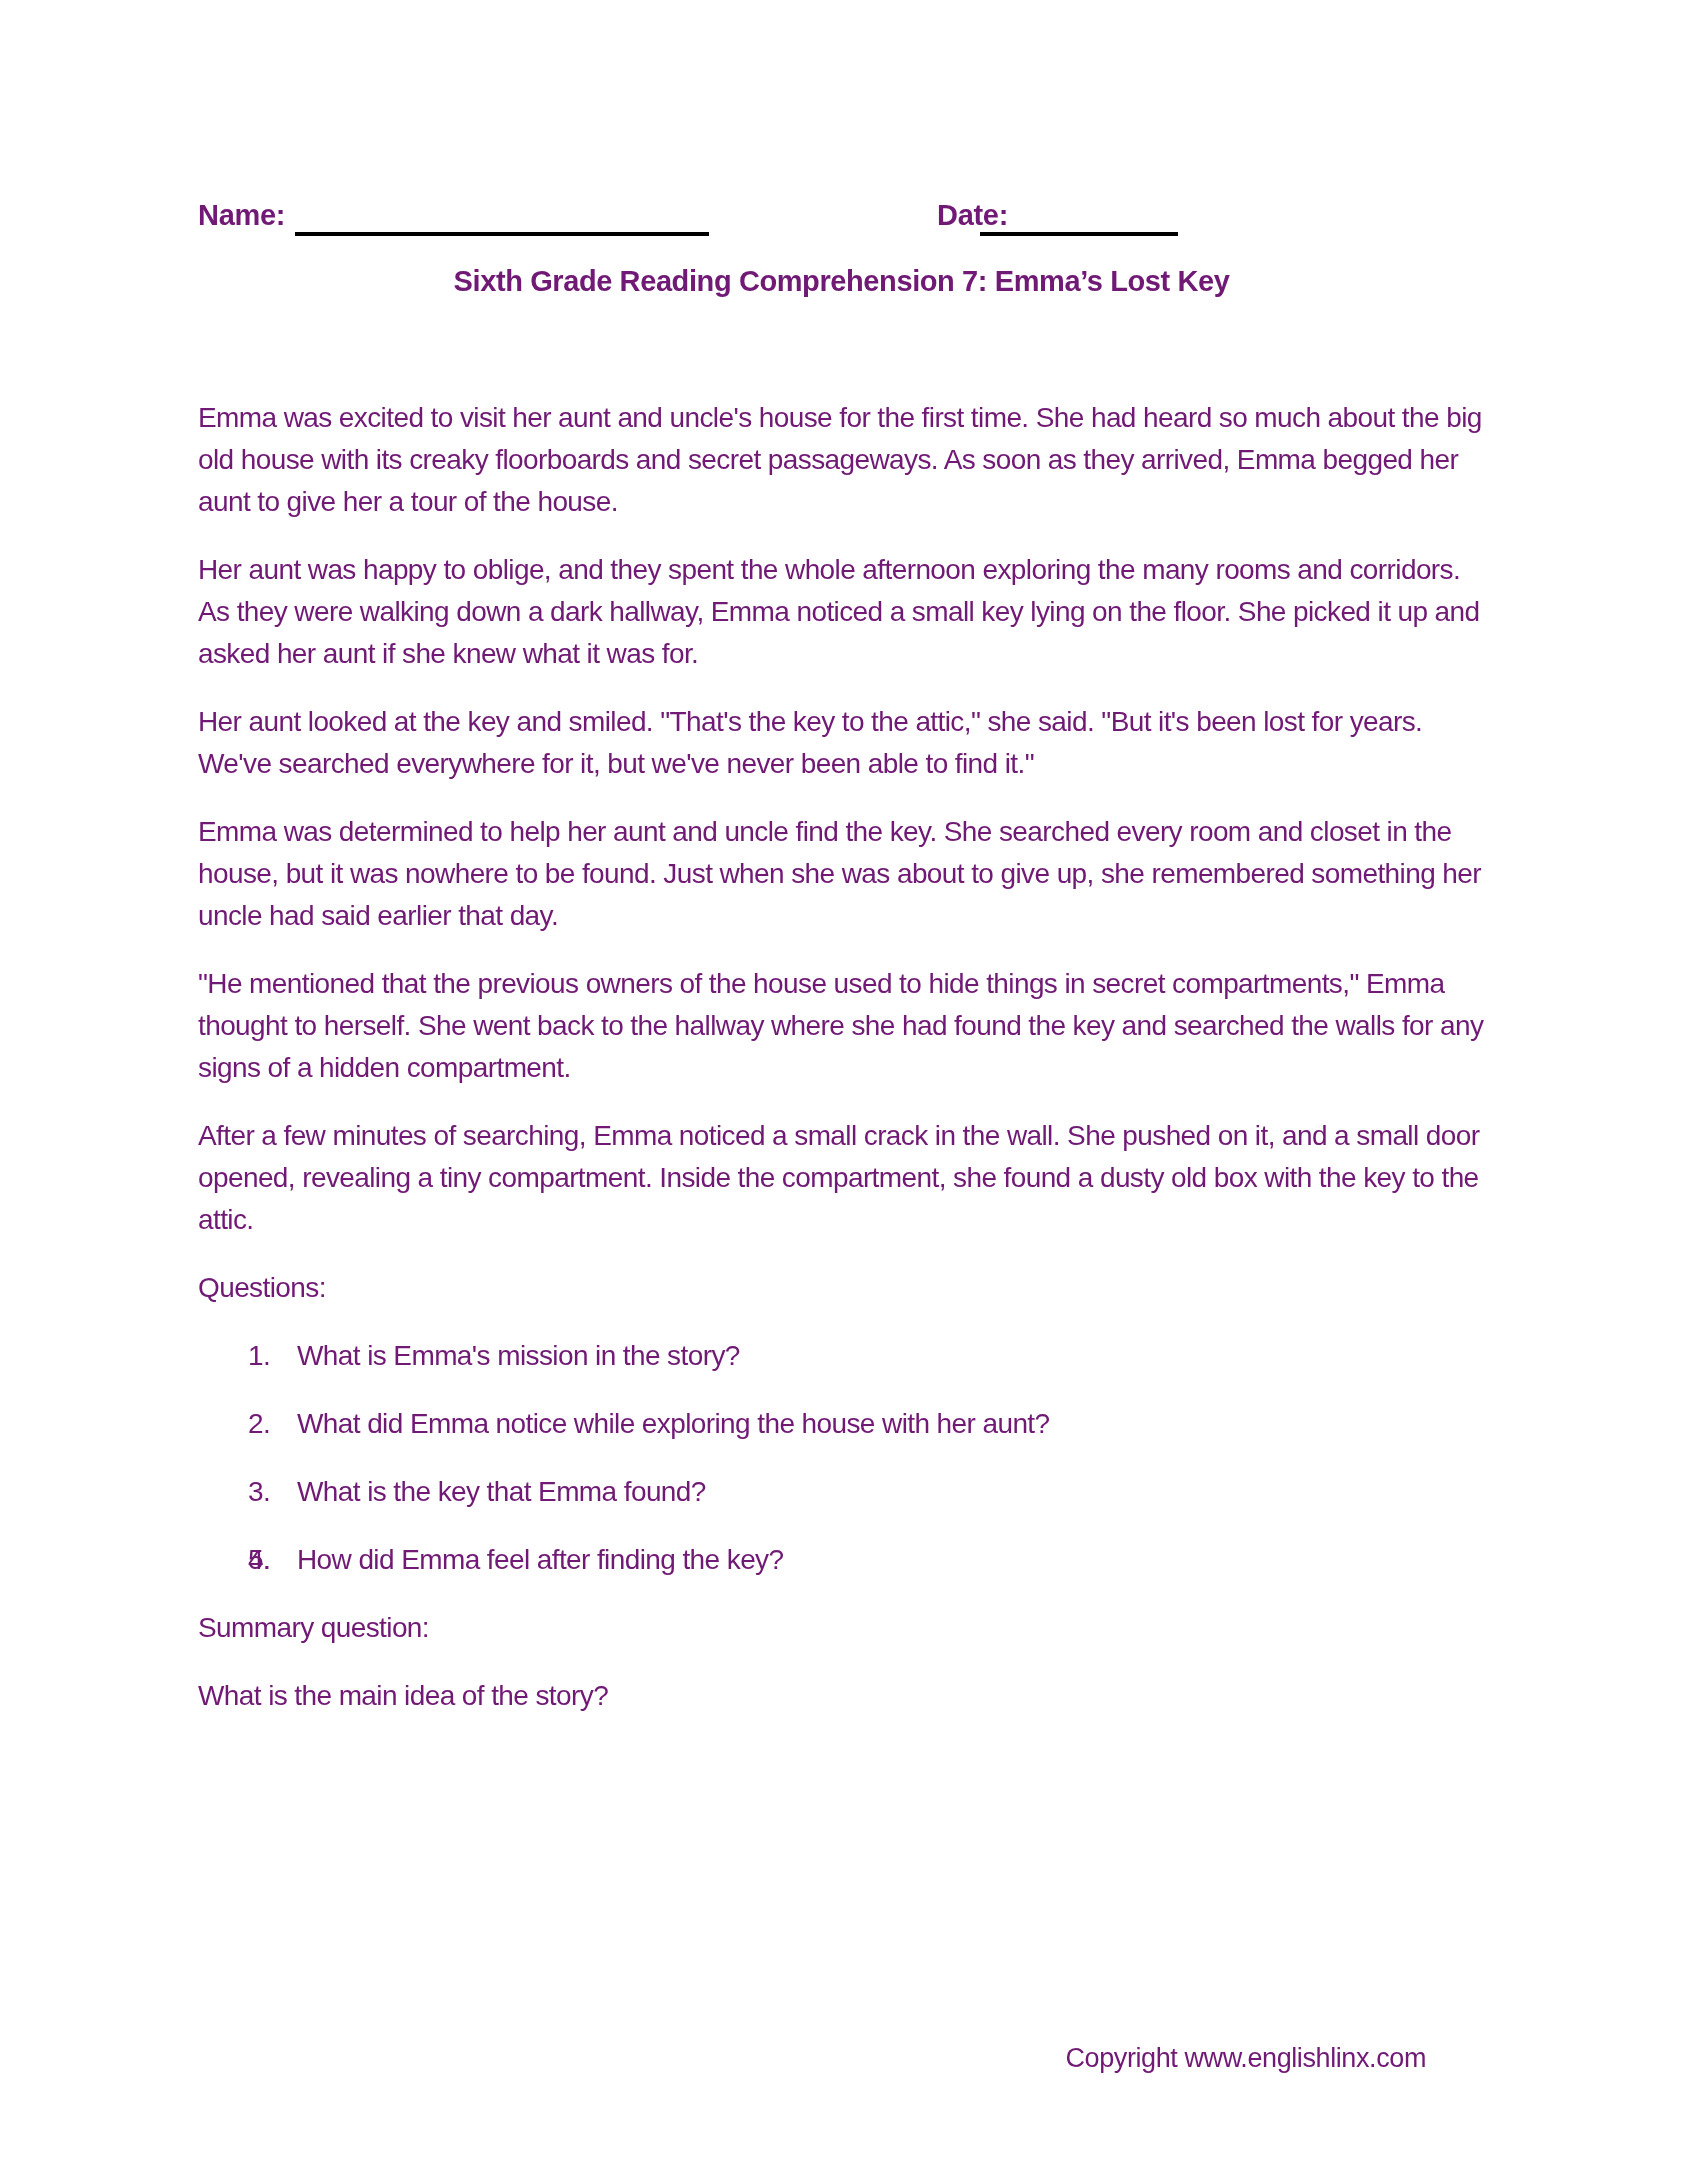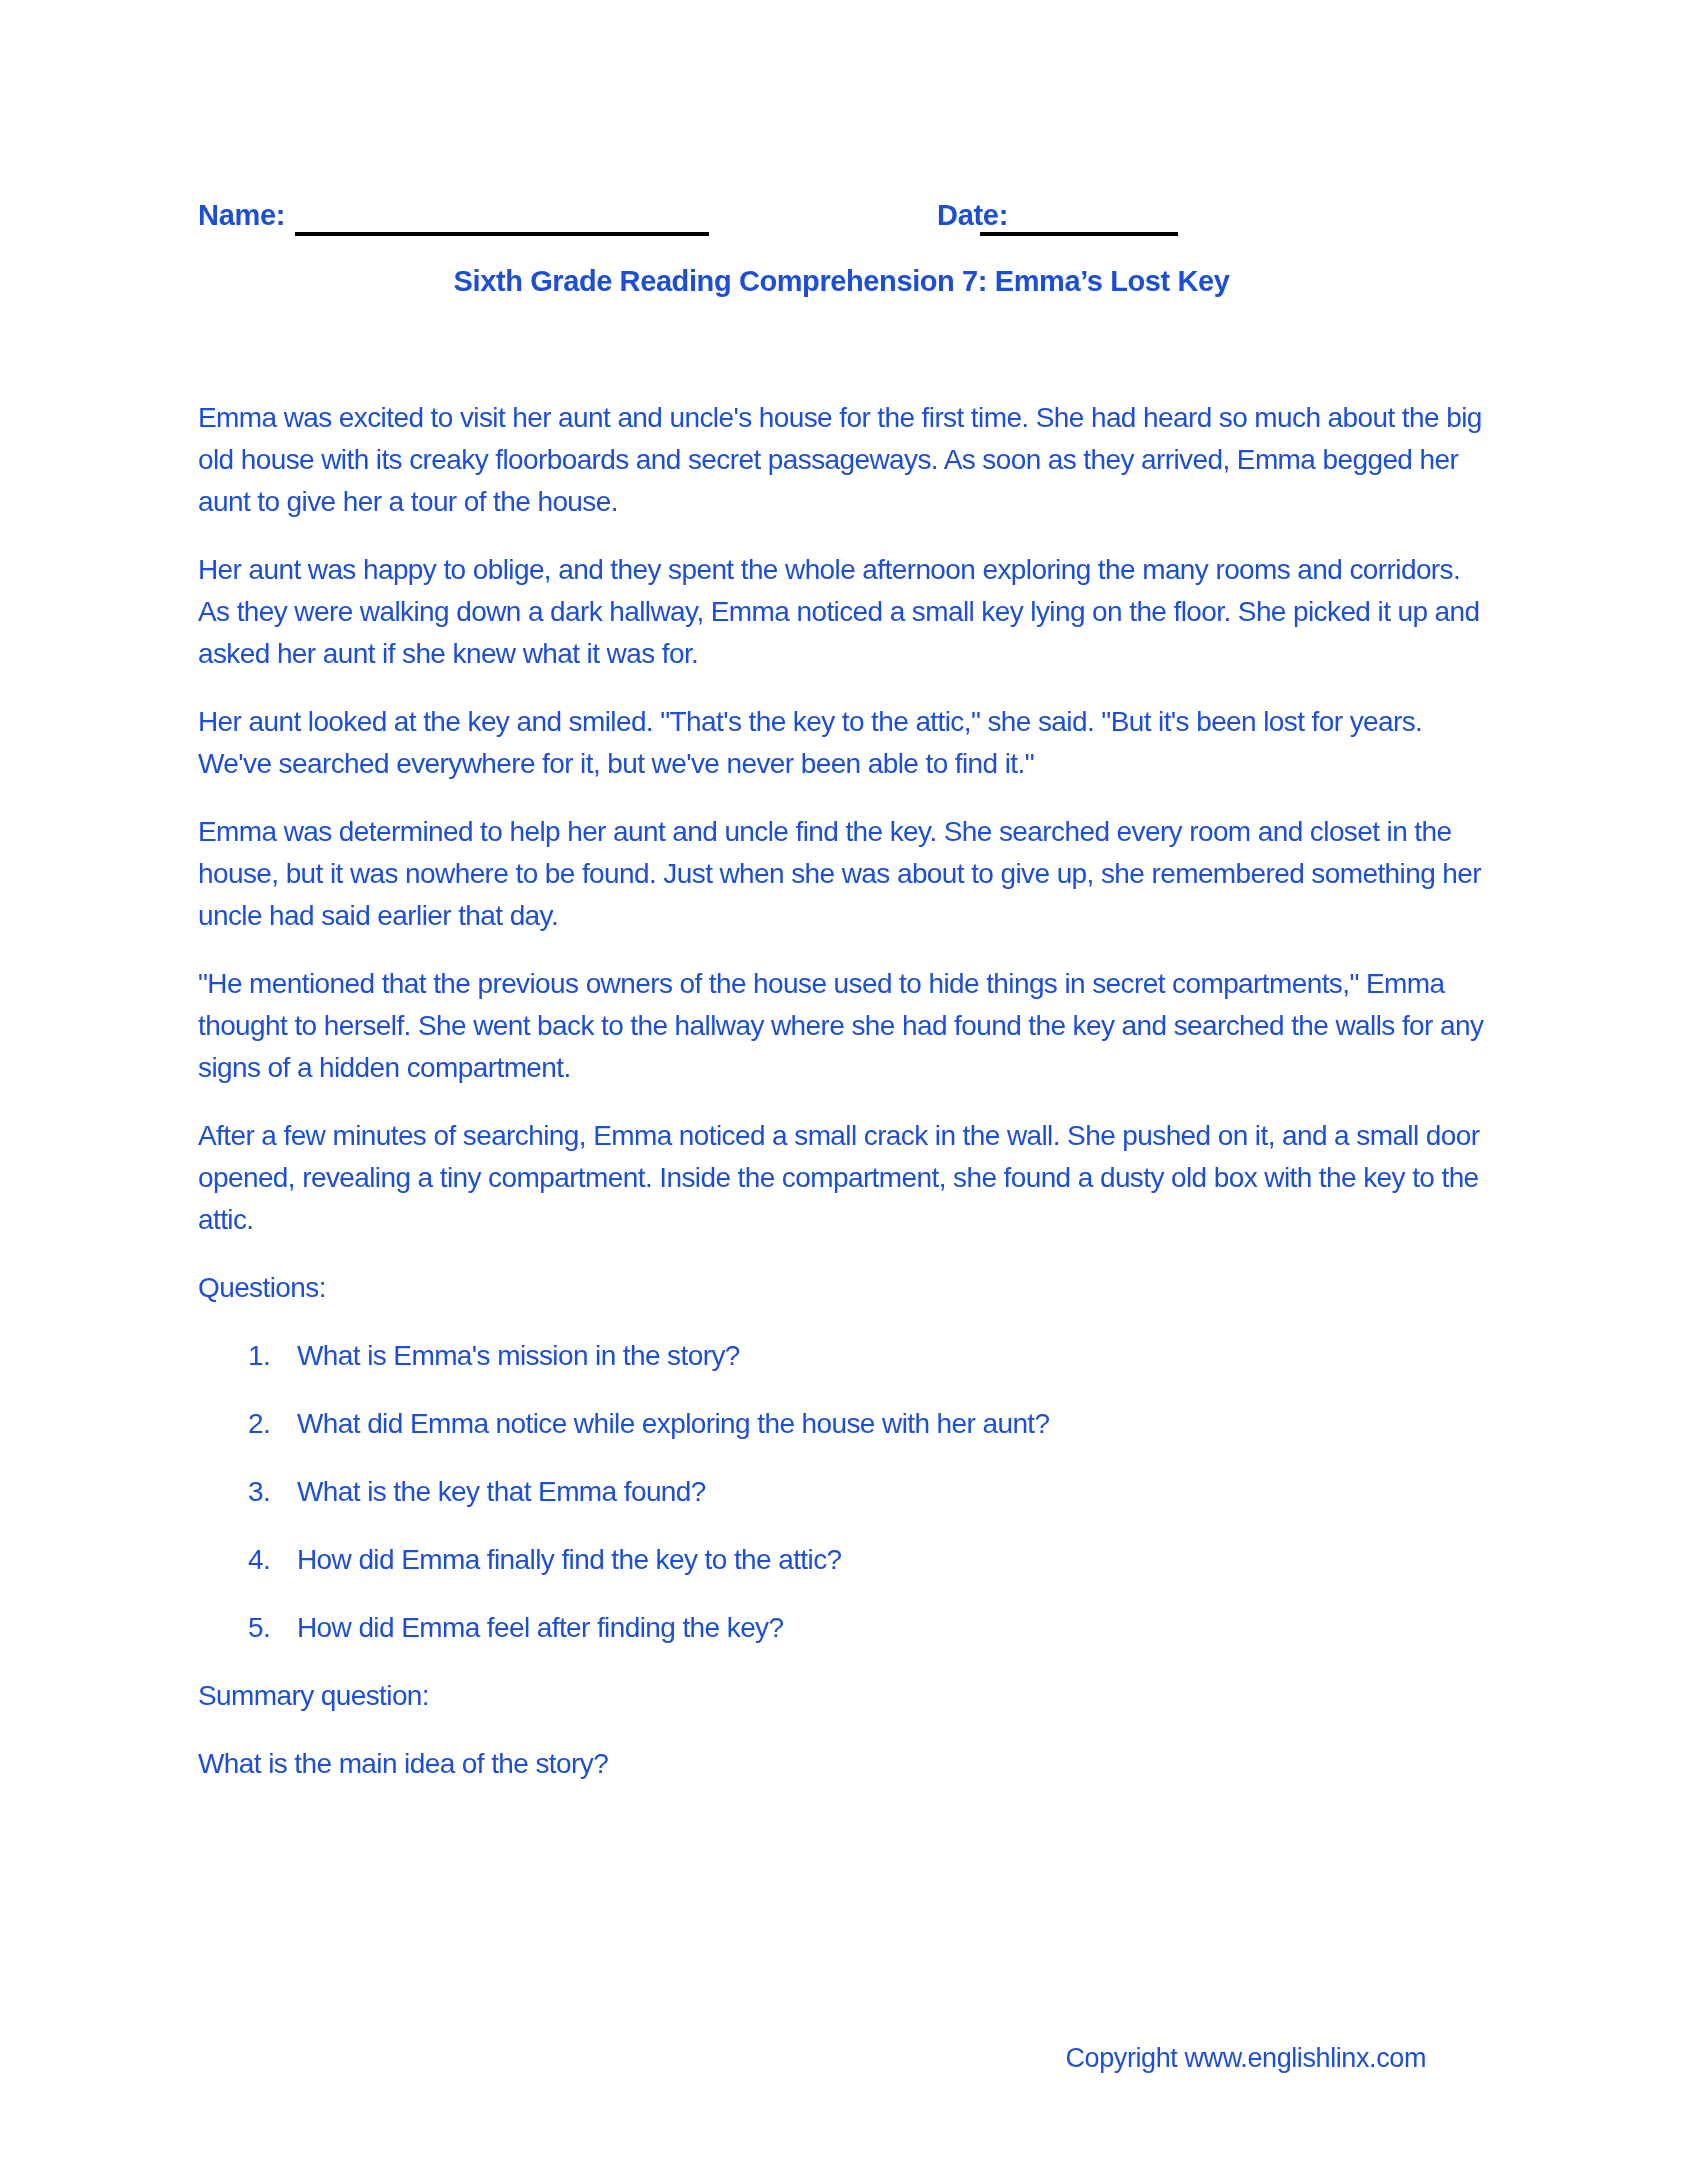--- a/index.html
+++ b/index.html
@@ -5,21 +5,21 @@
   html, body {
     margin: 0;
     padding: 0;
     background: #ffffff;
   }
   .page {
     position: relative;
     width: 1683px;
     height: 2178px;
     background: #ffffff;
-    color: #1d4ed8;
+    color: #701a75;
     font-family: "Liberation Sans", "DejaVu Sans", sans-serif;
     overflow: hidden;
   }
   .content {
     position: absolute;
     left: 198px;
     top: 194px;
     width: 1287px;
   }
   
@@ -128,21 +128,20 @@
       <li>
         <span class="q-num">2.</span>
         <span class="q-text">What did Emma notice while exploring the house with her aunt?</span>
       </li>
       <li>
         <span class="q-num">3.</span>
         <span class="q-text">What is the key that Emma found?</span>
       </li>
       <li>
         <span class="q-num">4.</span>
-        <span class="q-text">How did Emma finally find the key to the attic?</span>
       </li>
       <li>
         <span class="q-num">5.</span>
         <span class="q-text">How did Emma feel after finding the key?</span>
       </li>
     </ol>
 
     <p class="summary-heading">Summary question:</p>
     <p class="summary-question">What is the main idea of the story?</p>
 

